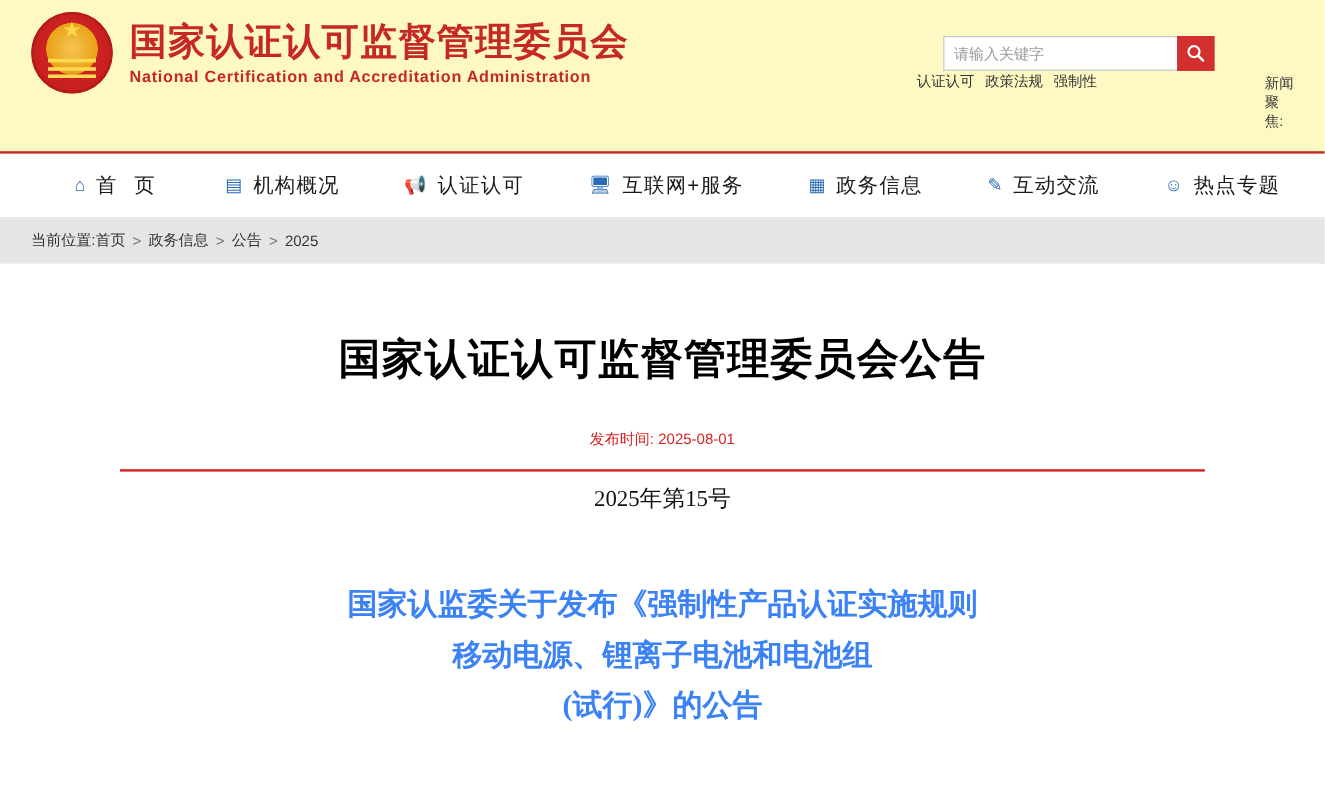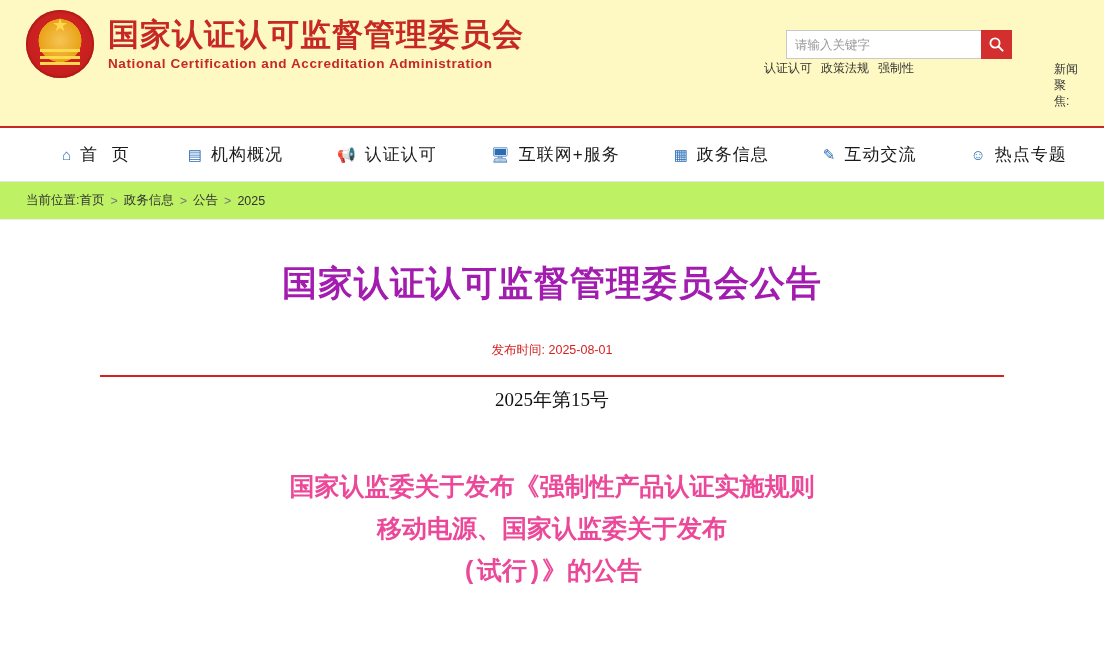--- a/index.html
+++ b/index.html
@@ -112,40 +112,40 @@
     cursor: pointer;
     white-space: nowrap;
   }
   .nav-ico { color: #2a6db5; font-size: 15px; line-height: 1; }
   .nav-label { font-size: 17px; color: #1a1a1a; letter-spacing: 1px; }
   .nav-item:first-child .nav-label { letter-spacing: 5px; }
 
   
   .crumb-bar {
     height: 38px;
-    background: #bef264;
+    background: #e5e5e5;
     display: flex; align-items: center;
     padding-left: 26px;
     font-size: 12.5px;
     color: #444;
     border-bottom: 1px solid #ededed;
   }
   .crumb-bar .lbl { color: #333; }
   .crumb-bar a { color: #333; text-decoration: none; cursor: pointer; }
   .crumb-sep { margin: 0 6px; color: #777; }
 
   
   .article { padding: 0 100px; }
   .doc-title {
     text-align: center;
-    color: #a21caf;
+    color: #000000;
     font-size: 35px;
     font-weight: bold;
     letter-spacing: 1px;
-    margin-top: 40px;
+    margin-top: 56px;
   }
   .meta {
     text-align: center;
     color: #d42222;
     font-size: 12.5px;
     margin-top: 35px;
   }
   .rule {
     border: none;
     border-top: 2px solid #d42222;
@@ -155,24 +155,24 @@
     text-align: center;
     font-size: 19px;
     color: #111;
     margin-top: 10px;
     font-family: "Liberation Serif", serif;
   }
   .doc-heading {
     text-align: center;
     margin-top: 55px;
     font-size: 25px;
-    color: #ec4899;
+    color: #3b82f6;
     font-weight: bold;
     line-height: 1.68;
-    font-family: Liberation Mono, monospace;
+    font-family: Liberation Serif, serif;
   }
 </style>
 </head>
 <body>
 
 <div class="page">
 
   <div class="header">
 
     <div class="brand">
@@ -259,19 +259,19 @@
       <span>发布时间:</span>
       <span>2025-08-01</span>
     </div>
 
     <hr class="rule">
 
     <div class="doc-no">2025年第15号</div>
 
     <div class="doc-heading">
       <div>国家认监委关于发布《强制性产品认证实施规则</div>
-      <div>移动电源、国家认监委关于发布</div>
+      <div>移动电源、锂离子电池和电池组</div>
       <div>(试行)》的公告</div>
     </div>
 
   </div>
 
 </div>
 
 </body></html>

